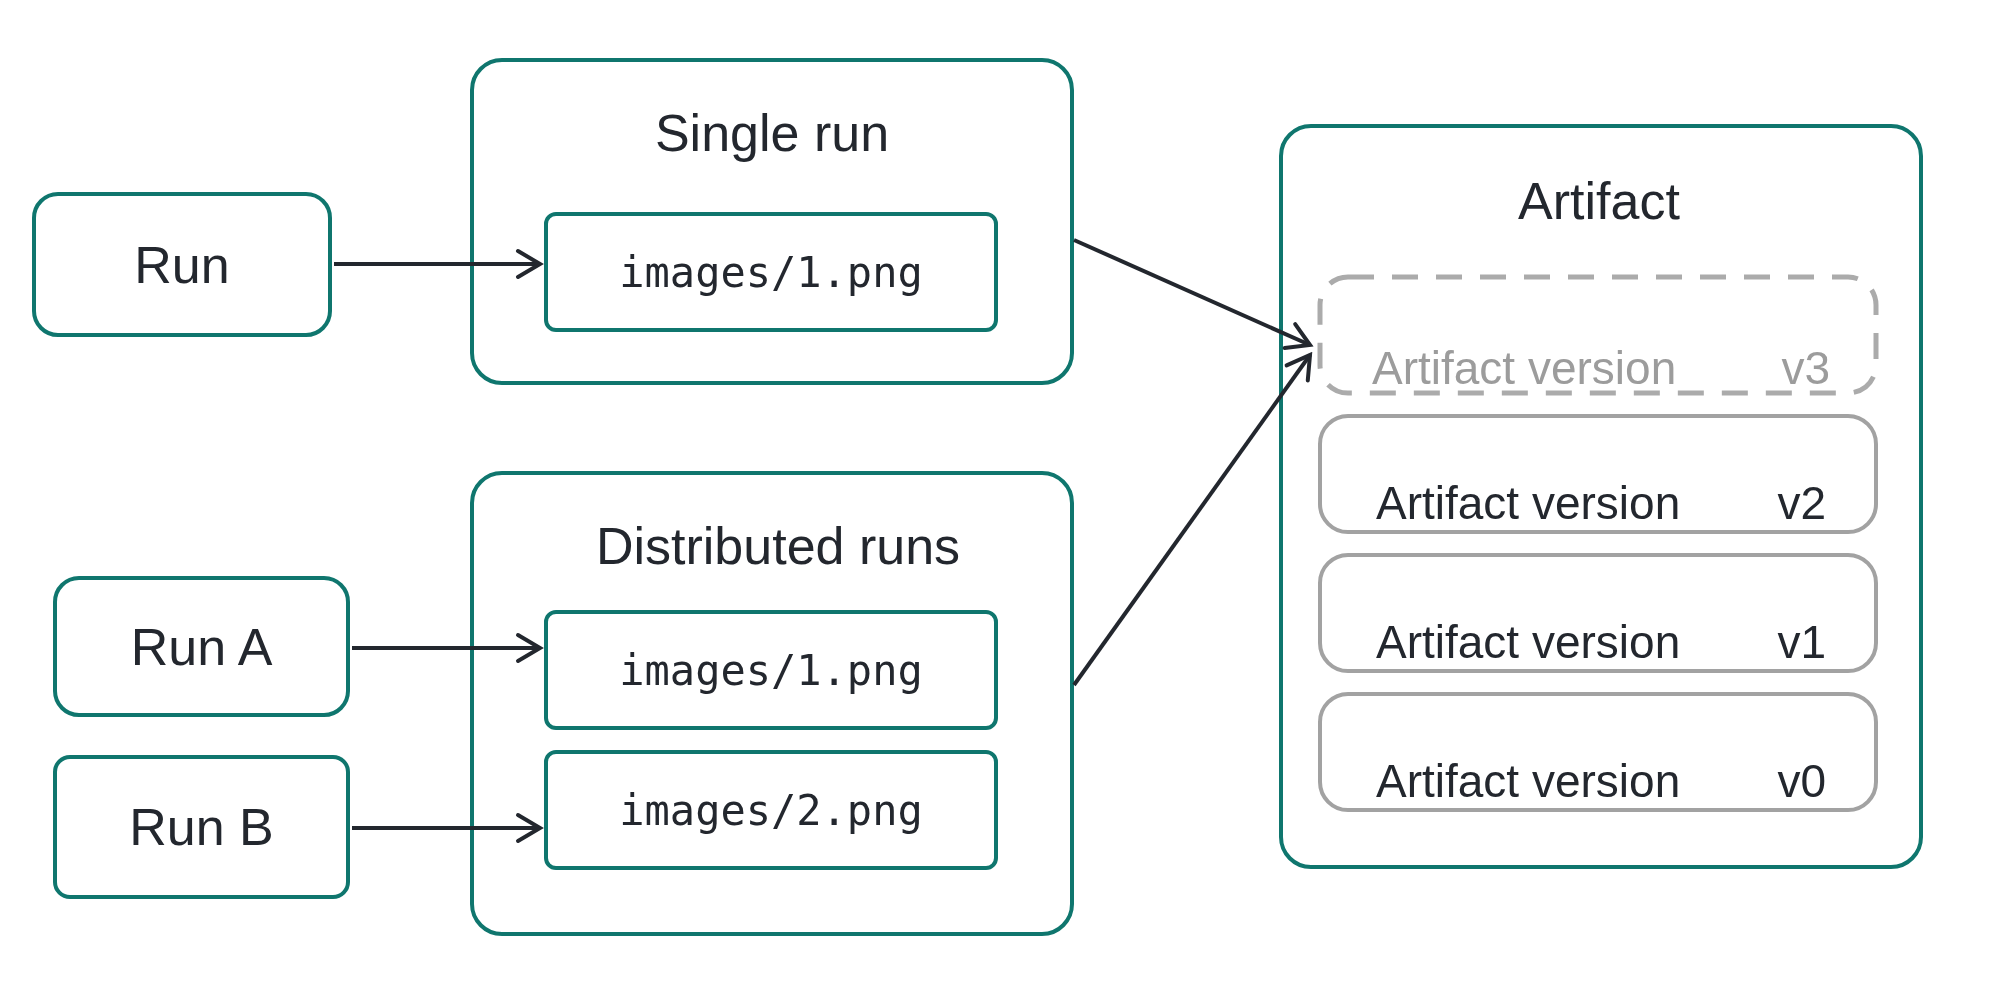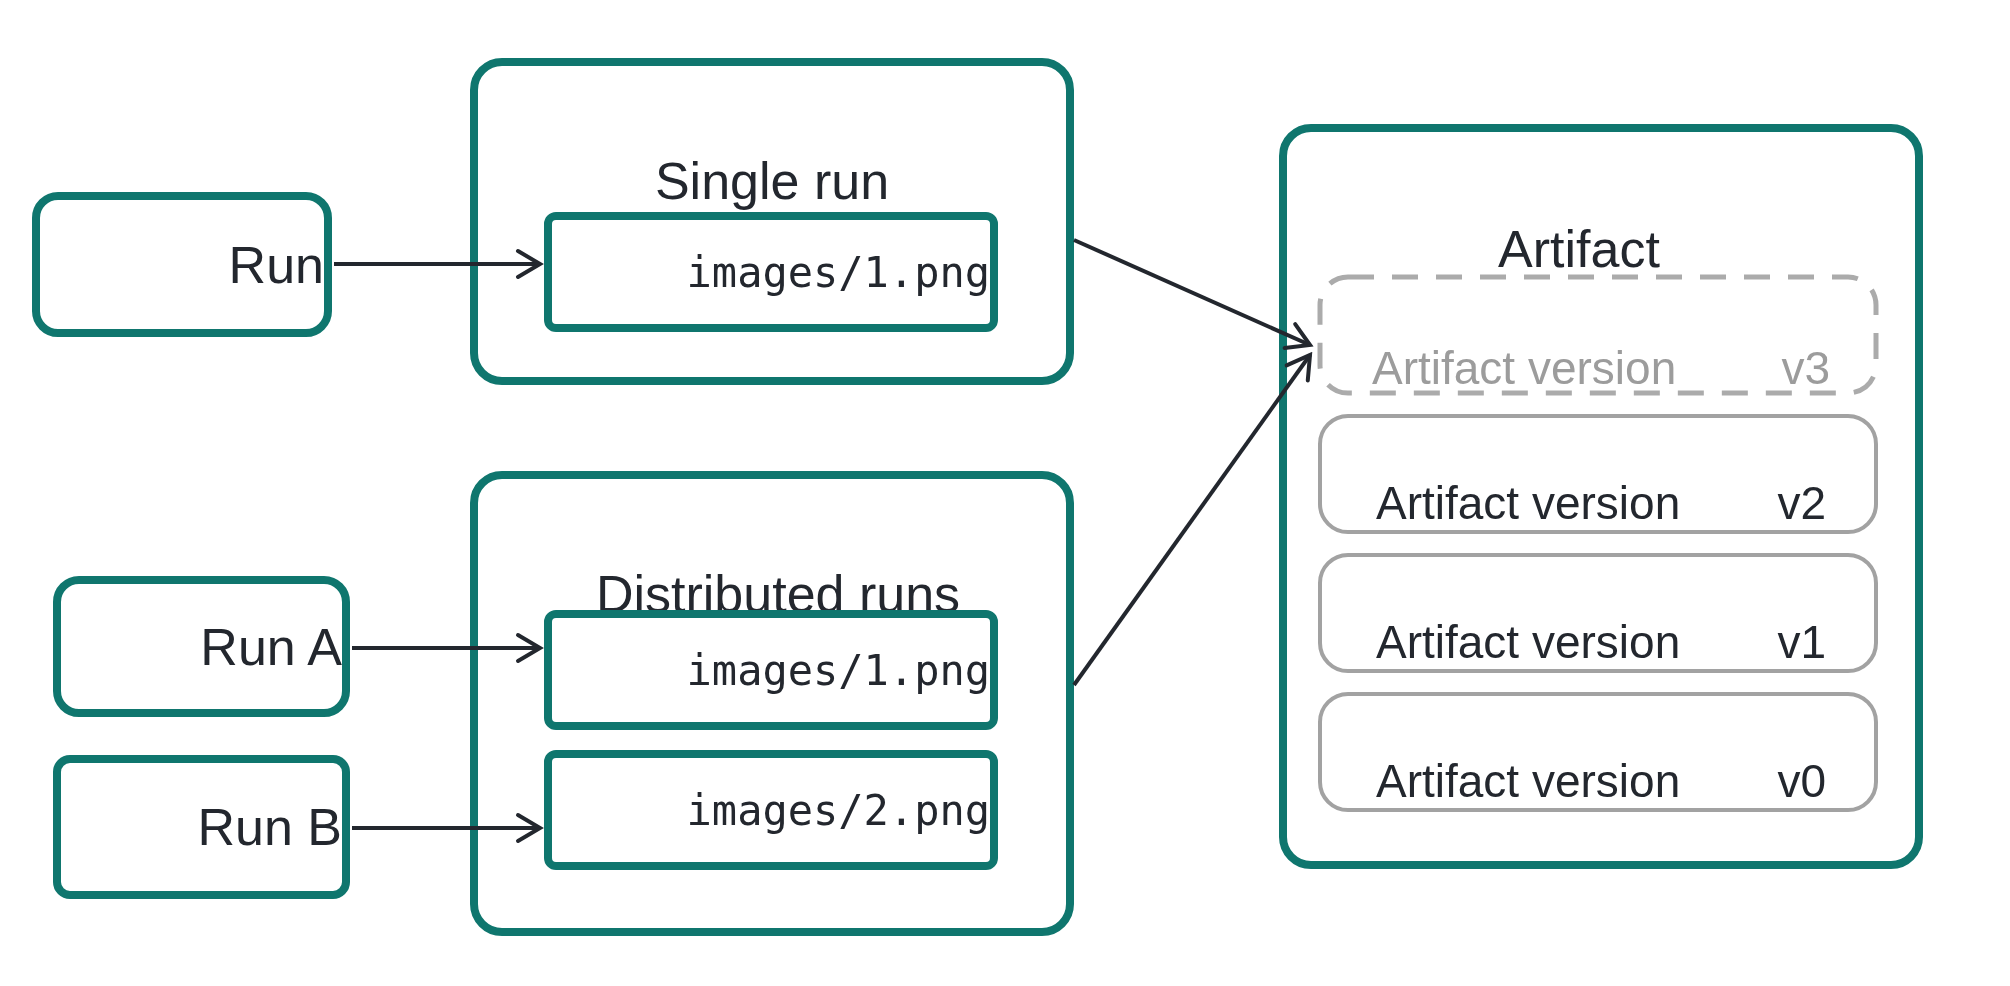--- a/index.html
+++ b/index.html
@@ -10,44 +10,43 @@
     background: #ffffff;
     font-family: "Liberation Sans", sans-serif;
     color: #23272e;
     overflow: hidden;
   }
 
   .box {
     position: absolute;
     box-sizing: border-box;
     background: #ffffff;
-    border: 8px solid #0f766e;
+    border: 4px solid #0f766e;
     display: flex;
     align-items: center;
-    justify-content: flex-end;
+    justify-content: center;
   }
 
   .run-node {
     border-radius: 26px;
     font-size: 52px;
   }
 
   .group {
     border-radius: 32px;
   }
 
   .group-title {
     position: absolute;
     display: flex;
     align-items: center;
     justify-content: center;
     font-size: 52px;
     color: #23272e;
     height: 60px;
-    margin-top: 48px;
   }
 
   .file-box {
     border-radius: 12px;
     font-family: "DejaVu Sans Mono", monospace;
     font-size: 42px;
   }
 
   .version-box {
     position: absolute;
@@ -105,21 +104,21 @@
   <div class="box group" style="left:470px; top:471px; width:604px; height:465px;"></div>
   <div class="group-title" style="left:470px; top:516px; width:570px;padding-left:23px;">Distributed runs</div>
   <div class="box file-box" style="left:544px; top:610px; width:454px; height:120px;">
     <span>images/1.png</span>
   </div>
   <div class="box file-box" style="left:544px; top:750px; width:454px; height:120px;">
     <span>images/2.png</span>
   </div>
 
   <div class="box group" style="left:1279px; top:124px; width:644px; height:745px;"></div>
-  <div class="group-title" style="left:1279px; top:171px; width:600px;">Artifact</div>
+  <div class="group-title" style="left:1279px; top:171px; width:600px;padding-left:20px;">Artifact</div>
 
   <div class="version-box pending" style="top:275px;">
     <span>Artifact version</span>
     <span>v3</span>
   </div>
   <div class="version-box" style="top:414px;">
     <span>Artifact version</span>
     <span>v2</span>
   </div>
   <div class="version-box" style="top:553px;">

